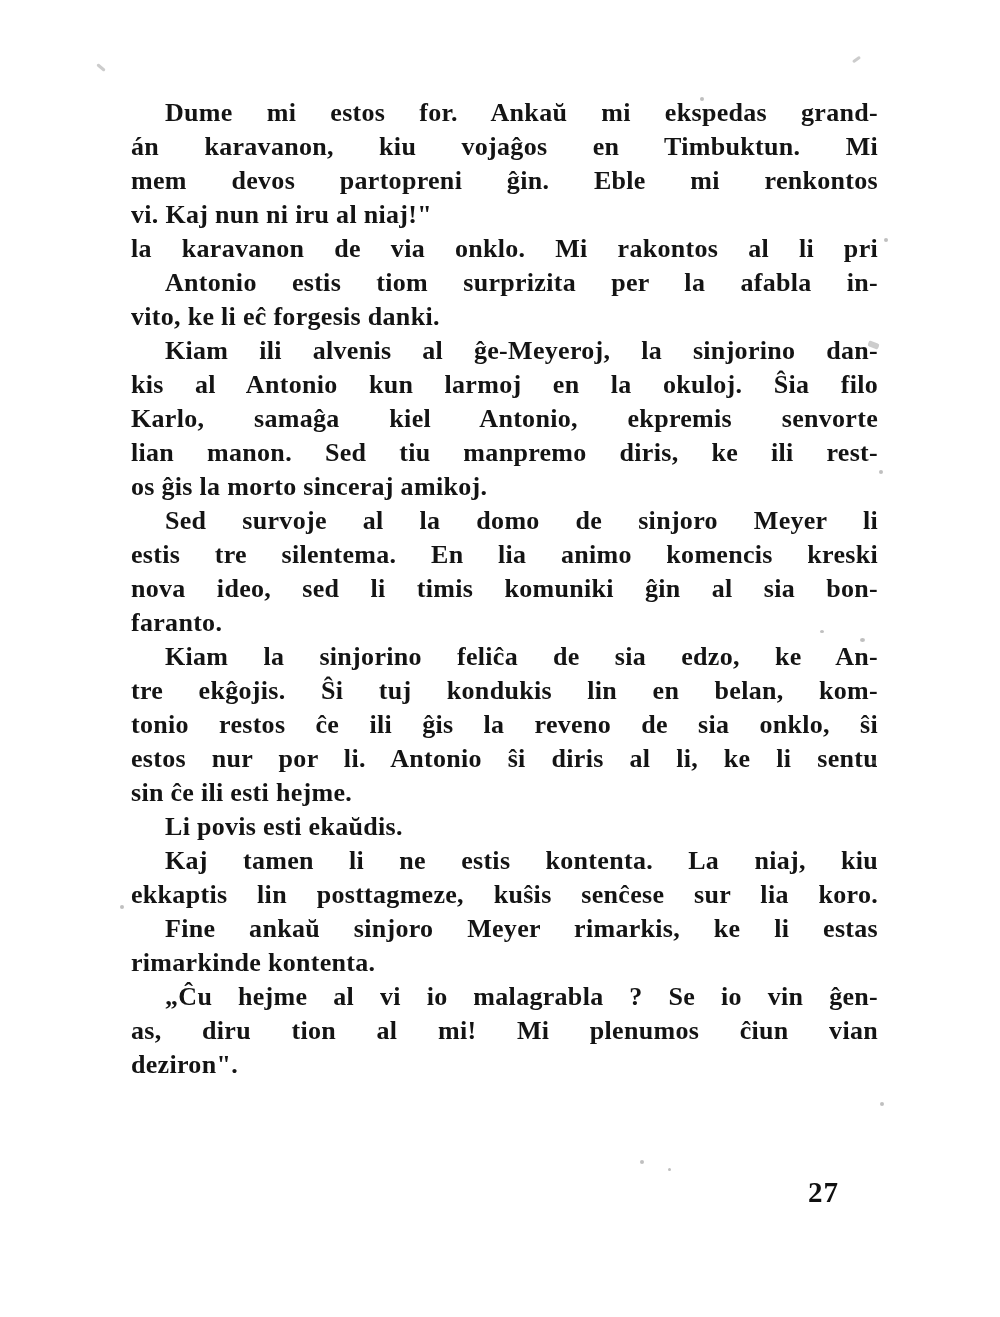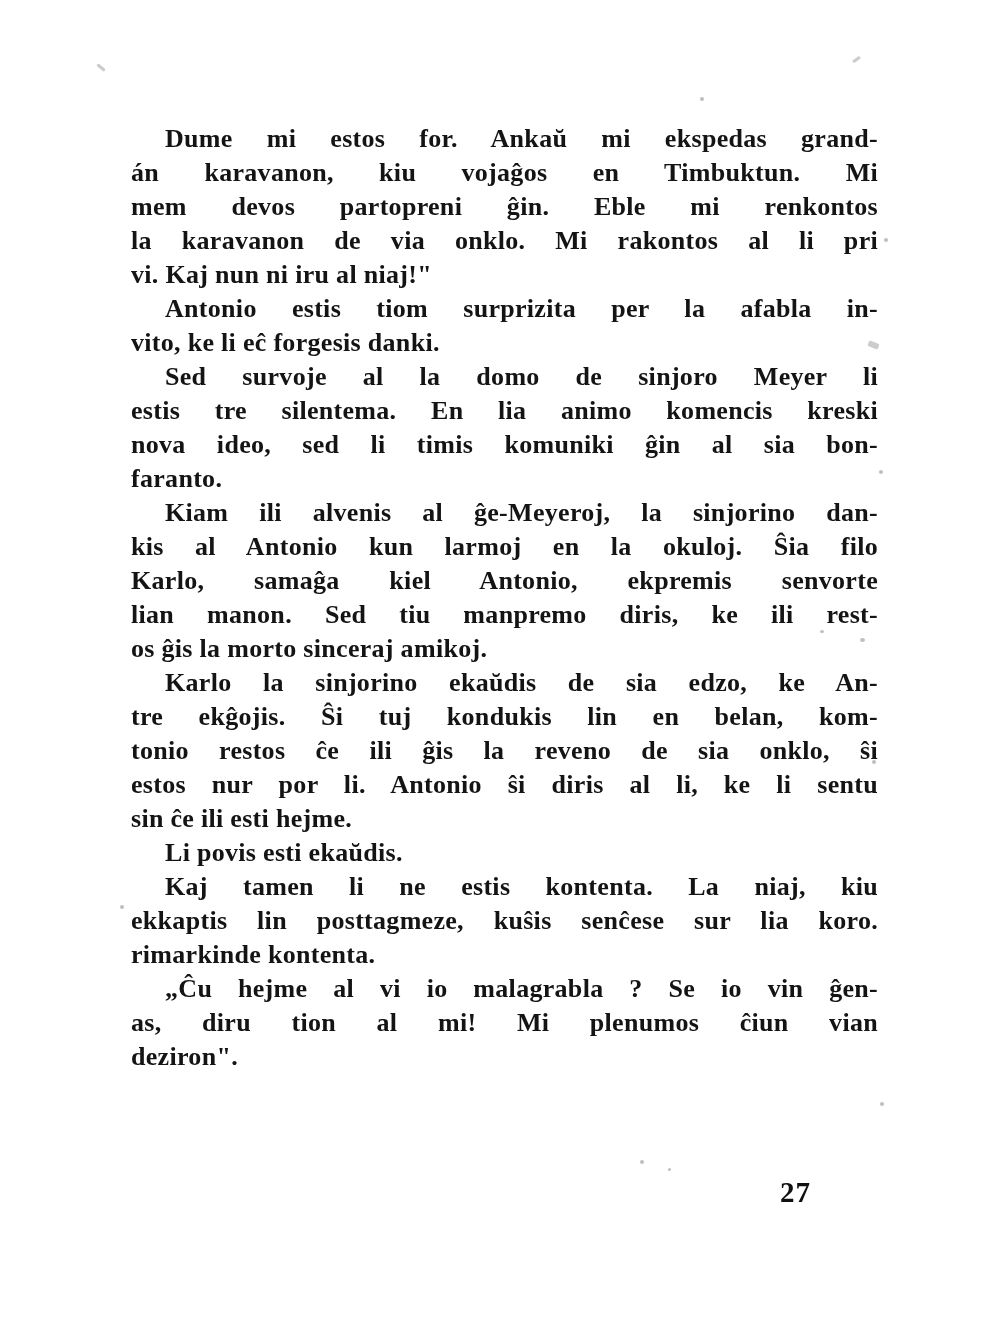--- a/index.html
+++ b/index.html
@@ -11,21 +11,21 @@
     .scan-page {
       position: relative;
       width: 1000px;
       height: 1317px;
       background: #ffffff;
       overflow: hidden;
     }
     .text-block {
       position: absolute;
       left: 131px;
-      top: 122px;
+      top: 96px;
       width: 747px;
       color: #141414;
       font-weight: bold;
       font-size: 26px;
       line-height: 34px;
       letter-spacing: 0.3px;
     }
     .para {
       margin: 0;
       padding: 0;
@@ -38,21 +38,21 @@
     .line.last {
       text-align: left;
       text-align-last: left;
     }
     .line.indent {
       text-indent: 34px;
     }
     .page-number {
       position: absolute;
       top: 1176px;
-      left: 780px;
+      left: 808px;
       font-size: 29px;
       font-weight: bold;
       color: #101010;
       letter-spacing: 1px;
     }
     
     .speck {
       position: absolute;
       background: #8a8a8a;
       border-radius: 50%;
@@ -69,62 +69,63 @@
 <body>
 
 <div class="scan-page">
 
   <div class="text-block">
 
     <div class="para">
       <div class="line indent">Dume mi estos for. Ankaŭ mi ekspedas grand-</div>
       <div class="line">án karavanon, kiu vojaĝos en Timbuktun. Mi</div>
       <div class="line">mem devos partopreni ĝin. Eble mi renkontos</div>
+      <div class="line last">vi. Kaj nun ni iru al niaj!"</div>
       <div class="line">la karavanon de via onklo. Mi rakontos al li pri</div>
-      <div class="line last">vi. Kaj nun ni iru al niaj!"</div>
     </div>
 
     <div class="para">
       <div class="line indent">Antonio estis tiom surprizita per la afabla in-</div>
       <div class="line last">vito, ke li eĉ forgesis danki.</div>
-    </div>
-
-    <div class="para">
-      <div class="line indent">Sed survoje al la domo de sinjoro Meyer li</div>
-      <div class="line">estis tre silentema. En lia animo komencis kreski</div>
-      <div class="line">nova ideo, sed li timis komuniki ĝin al sia bon-</div>
-      <div class="line last">faranto.</div>
     </div>
 
     <div class="para">
       <div class="line indent">Kiam ili alvenis al ĝe-Meyeroj, la sinjorino dan-</div>
       <div class="line">kis al Antonio kun larmoj en la okuloj. Ŝia filo</div>
       <div class="line">Karlo, samaĝa kiel Antonio, ekpremis senvorte</div>
       <div class="line">lian manon. Sed tiu manpremo diris, ke ili rest-</div>
       <div class="line last">os ĝis la morto sinceraj amikoj.</div>
     </div>
 
     <div class="para">
-      <div class="line indent">Karlo la sinjorino ekaŭdis de sia edzo, ke An-</div>
+      <div class="line indent">Sed survoje al la domo de sinjoro Meyer li</div>
+      <div class="line">estis tre silentema. En lia animo komencis kreski</div>
+      <div class="line">nova ideo, sed li timis komuniki ĝin al sia bon-</div>
+      <div class="line last">faranto.</div>
+    </div>
+
+    <div class="para">
+      <div class="line indent">Kiam la sinjorino feliĉa de sia edzo, ke An-</div>
       <div class="line">tre ekĝojis. Ŝi tuj kondukis lin en belan, kom-</div>
       <div class="line">tonio restos ĉe ili ĝis la reveno de sia onklo, ŝi</div>
       <div class="line">estos nur por li. Antonio ŝi diris al li, ke li sentu</div>
       <div class="line last">sin ĉe ili esti hejme.</div>
     </div>
 
     <div class="para">
       <div class="line indent last">Li povis esti ekaŭdis.</div>
     </div>
 
     <div class="para">
       <div class="line indent">Kaj tamen li ne estis kontenta. La niaj, kiu</div>
       <div class="line">ekkaptis lin posttagmeze, kuŝis senĉese sur lia koro.</div>
     </div>
 
     <div class="para">
+      <div class="line indent">Fine ankaŭ sinjoro Meyer rimarkis, ke li estas</div>
       <div class="line last">rimarkinde kontenta.</div>
     </div>
 
     <div class="para">
       <div class="line indent">„Ĉu hejme al vi io malagrabla ? Se io vin ĝen-</div>
       <div class="line">as, diru tion al mi! Mi plenumos ĉiun vian</div>
       <div class="line last">deziron".</div>
     </div>
 
   </div>

